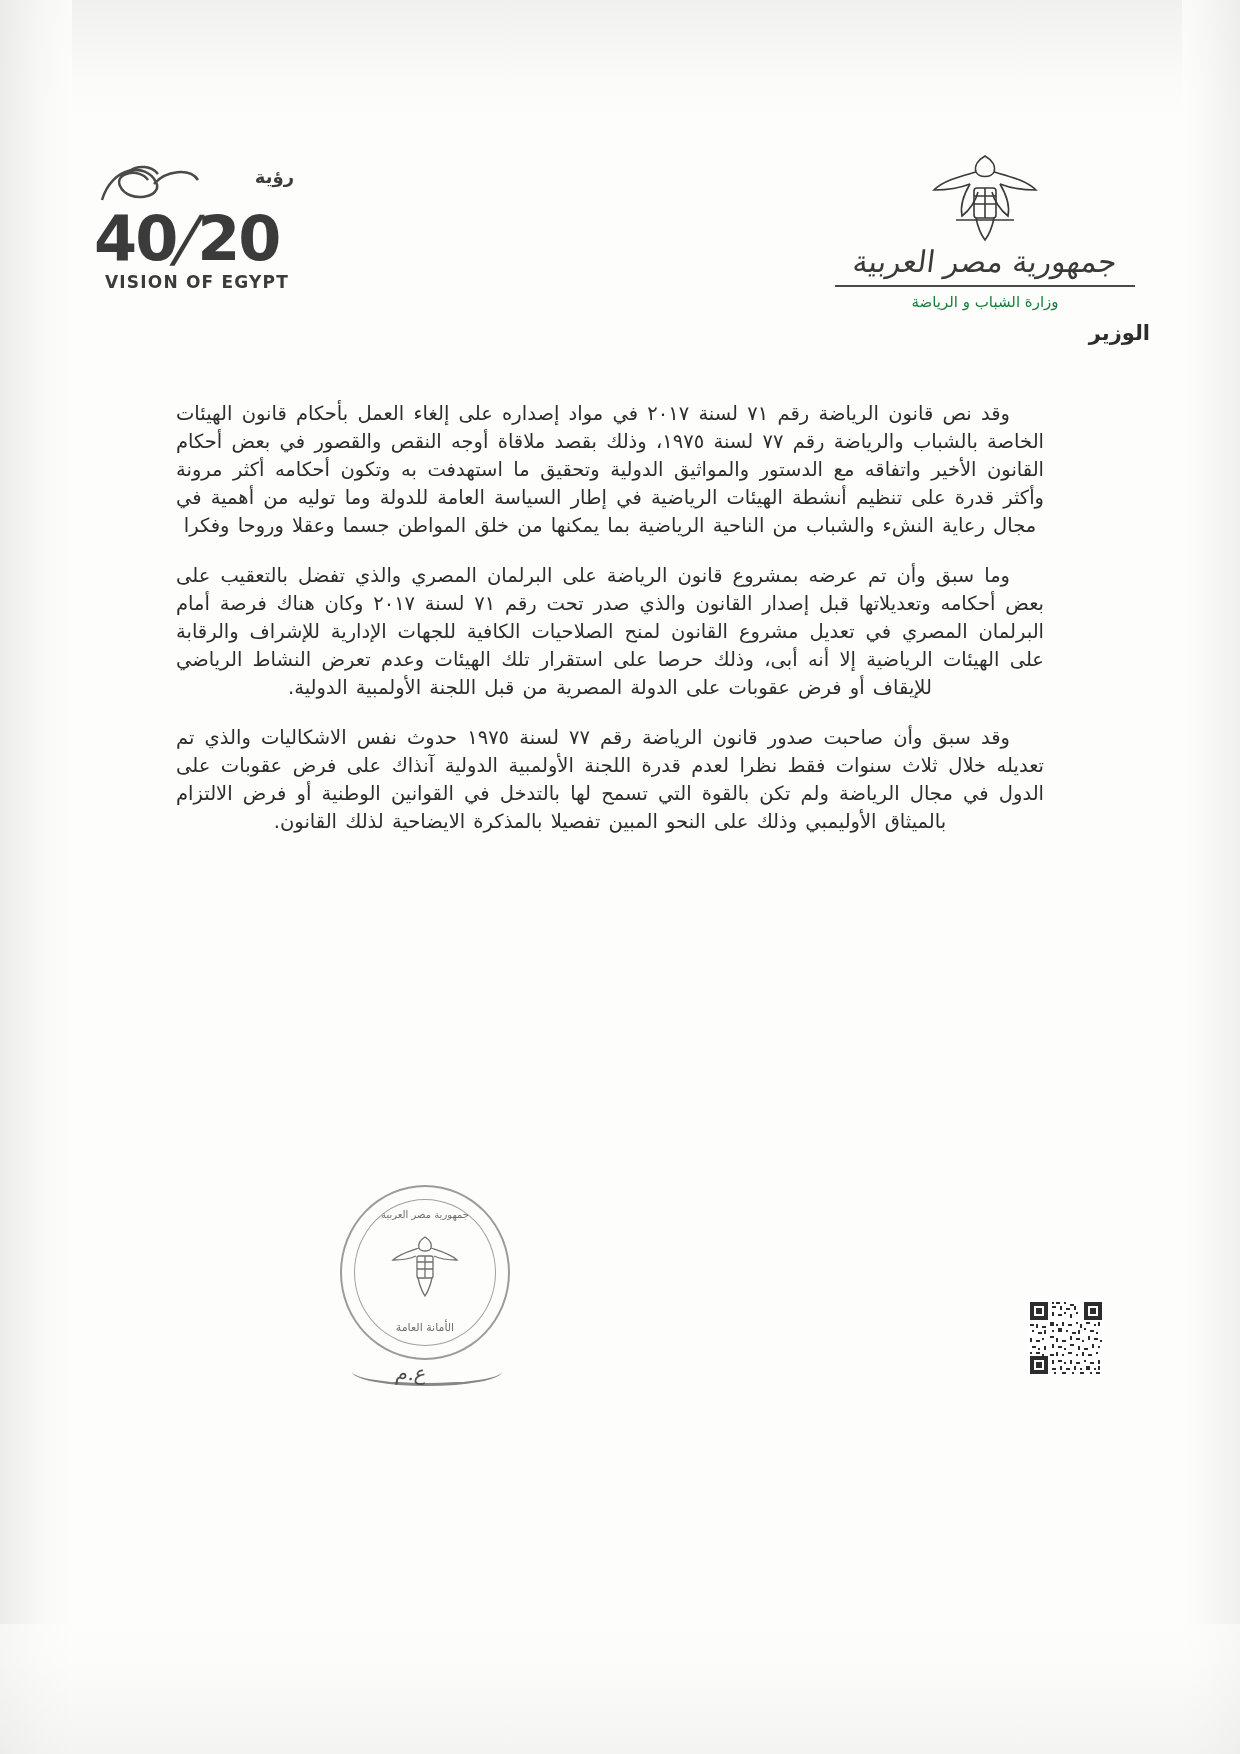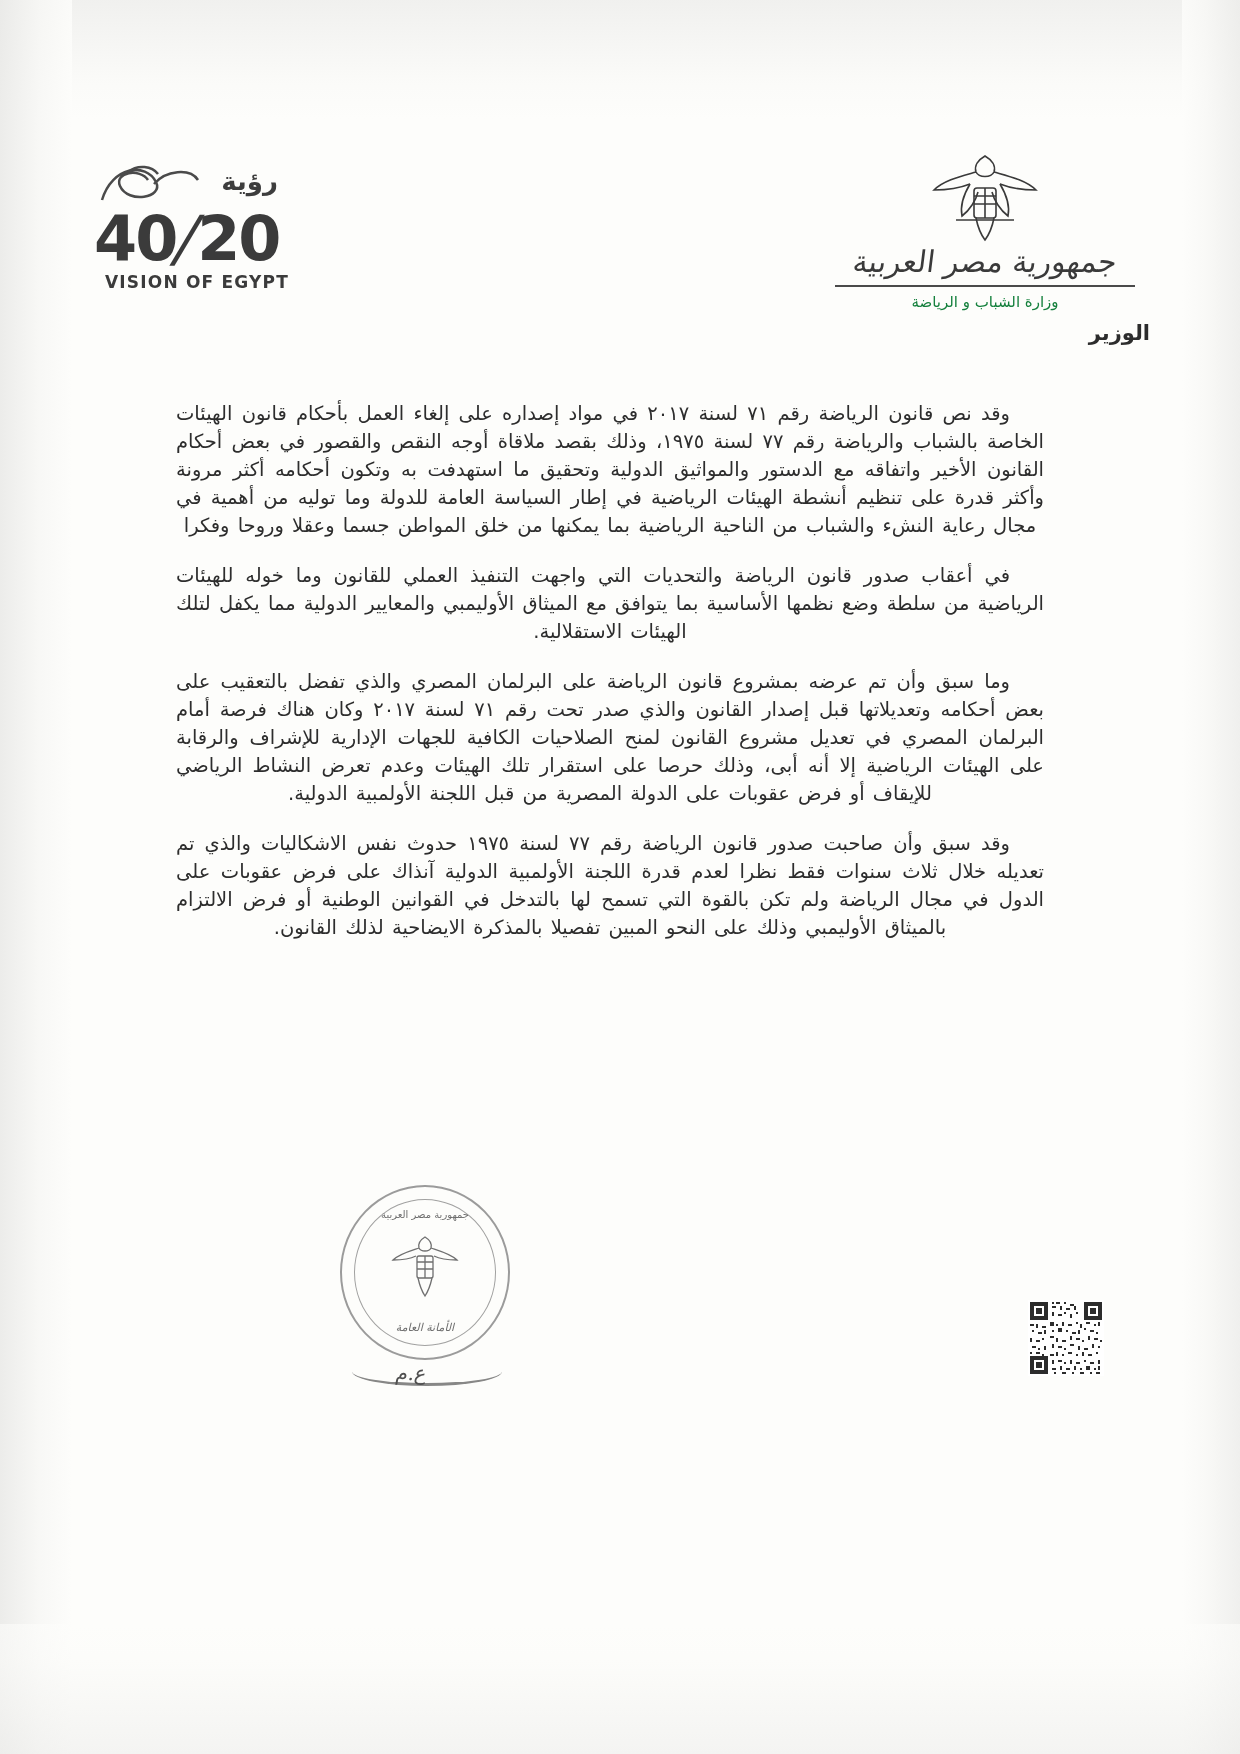--- a/index.html
+++ b/index.html
@@ -59,23 +59,23 @@
     color: #4a4a4a;
     text-align: center;
   }
   .vision-ribbon {
     height: 46px;
     position: relative;
   }
   .vision-ribbon svg { position: absolute; left: 6px; top: 0; }
   .vision-word {
     position: absolute;
-    right: 20px;
+    right: 4px;
     top: 6px;
-    font-size: 26px;
+    font-size: 18px;
     font-weight: bold;
     color: #3d3d3d;
     font-family: "DejaVu Sans", sans-serif;
   }
   .vision-num {
     font-size: 62px;
     font-weight: bold;
     letter-spacing: -2px;
     line-height: 62px;
     color: #3b3b3b;
@@ -185,21 +185,21 @@
   .stamp-top-text,
   .stamp-bottom-text {
     position: absolute;
     left: 0; right: 0;
     text-align: center;
     font-size: 10px;
     color: #6f6f6f;
     letter-spacing: .5px;
   }
   .stamp-top-text { top: 24px; }
-  .stamp-bottom-text { bottom: 26px; font-size: 11px; font-style: italic; }
+  .stamp-bottom-text { bottom: 26px; font-size: 11px; }
   .stamp-eagle {
     position: absolute;
     left: 0; right: 0;
     top: 44px;
     text-align: center;
   }
   .signature {
     position: absolute;
     left: 352px;
     top: 1355px;
@@ -288,21 +288,20 @@
       </svg>
     </div>
     <div class="republic-script">جمهورية مصر العربية</div>
     <div class="rule"></div>
     <div class="ministry-name">وزارة الشباب و الرياضة</div>
     <div class="minister-title">الوزير</div>
   </div>
 
   <div class="body-text">
     <p class="para indent">وقد نص قانون الرياضة رقم ٧١ لسنة ٢٠١٧ في مواد إصداره على إلغاء العمل بأحكام قانون الهيئات الخاصة بالشباب والرياضة رقم ٧٧ لسنة ١٩٧٥، وذلك بقصد ملاقاة أوجه النقص والقصور في بعض أحكام القانون الأخير واتفاقه مع الدستور والمواثيق الدولية وتحقيق ما استهدفت به وتكون أحكامه أكثر مرونة وأكثر قدرة على تنظيم أنشطة الهيئات الرياضية في إطار السياسة العامة للدولة وما توليه من أهمية في مجال رعاية النشء والشباب من الناحية الرياضية بما يمكنها من خلق المواطن جسما وعقلا وروحا وفكرا</p>
-    <p class="para indent">في أعقاب صدور قانون الرياضة والتحديات التي واجهت التنفيذ العملي للقانون وما خوله للهيئات الرياضية من سلطة وضع نظمها الأساسية بما يتوافق مع الميثاق الأوليمبي والمعايير الدولية مما يكفل لتلك الهيئات الاستقلالية.</p>
     <p class="para indent">وما سبق وأن تم عرضه بمشروع قانون الرياضة على البرلمان المصري والذي تفضل بالتعقيب على بعض أحكامه وتعديلاتها قبل إصدار القانون والذي صدر تحت رقم ٧١ لسنة ٢٠١٧ وكان هناك فرصة أمام البرلمان المصري في تعديل مشروع القانون لمنح الصلاحيات الكافية للجهات الإدارية للإشراف والرقابة على الهيئات الرياضية إلا أنه أبى، وذلك حرصا على استقرار تلك الهيئات وعدم تعرض النشاط الرياضي للإيقاف أو فرض عقوبات على الدولة المصرية من قبل اللجنة الأولمبية الدولية.</p>
     <p class="para indent">وقد سبق وأن صاحبت صدور قانون الرياضة رقم ٧٧ لسنة ١٩٧٥ حدوث نفس الاشكاليات والذي تم تعديله خلال ثلاث سنوات فقط نظرا لعدم قدرة اللجنة الأولمبية الدولية آنذاك على فرض عقوبات على الدول في مجال الرياضة ولم تكن بالقوة التي تسمح لها بالتدخل في القوانين الوطنية أو فرض الالتزام بالميثاق الأوليمبي وذلك على النحو المبين تفصيلا بالمذكرة الايضاحية لذلك القانون.</p>
   </div>
 
   <div class="stamp">
     <div class="stamp-outer"></div>
     <div class="stamp-inner"></div>
     <div class="stamp-top-text">جمهورية مصر العربية</div>
     <div class="stamp-eagle">
       <svg width="74" height="74" viewBox="0 0 74 74" fill="none" stroke="#6f6f6f" stroke-width="1.3">

